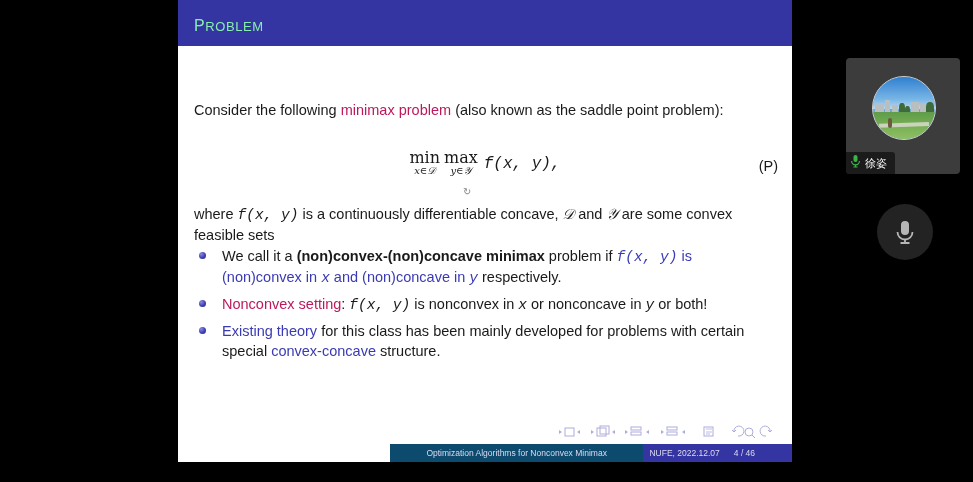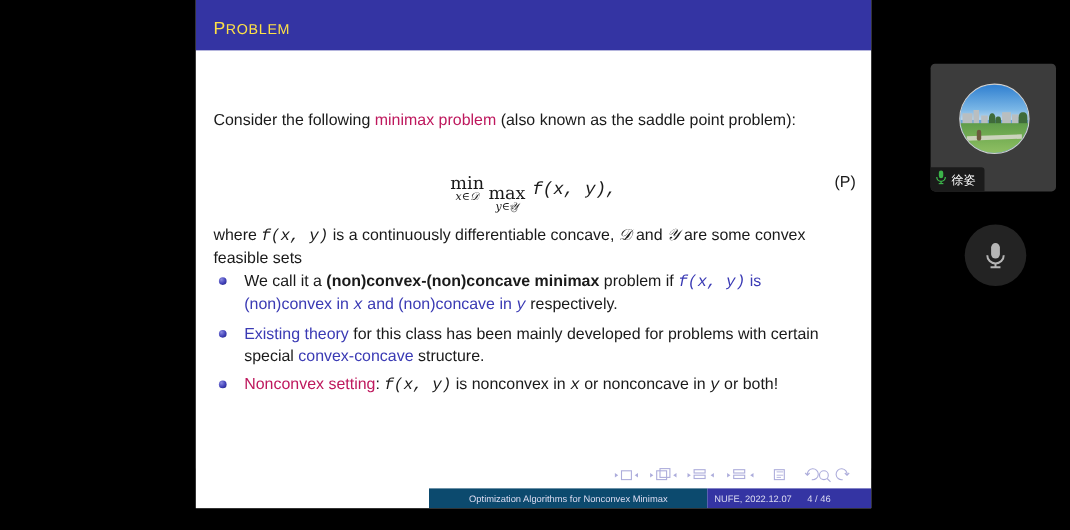--- a/index.html
+++ b/index.html
@@ -23,21 +23,21 @@
   }
   #slide-titlebar {
     position: absolute;
     left: 0; top: 0;
     width: 614px; height: 46px;
     background: #3434a3;
   }
   #slide-titlebar .title-text {
     position: absolute;
     left: 16px; top: 10px;
-    color: #fde047;
+    color: #86efac;
     font-size: 22px;
     letter-spacing: 0.6px;
     font-variant: small-caps;
     text-transform: lowercase;
   }
   
   .sc-first { font-size: 23px; }
   .sc-rest  { font-size: 18px; }
 
   #slide-body {
@@ -258,37 +258,37 @@
 
     <div class="para" id="para-intro">
       <span>Consider the following </span><span class="red">minimax problem</span><span> (also known as the saddle point problem):</span>
     </div>
 
     <div id="equation-row">
       <div id="equation">
         <span class="op-stack">
           <span class="op-main">min</span>
           <span class="op-sub">x∈𝒟</span>
-        </span><span class="op-stack" style="margin-left:4px;margin-top:18px;">
+        </span><span class="op-stack" style="margin-left:4px;">
           <span class="op-main">max</span>
           <span class="op-sub">y∈𝒴</span>
         </span><span class="mathi" style="margin-left:6px; font-size:16px;">f(x, y),</span>
       </div>
       <div id="eq-tag">(P)</div>
       <div id="eq-cursor">↻</div>
     </div>
 
     <div class="para" id="para-where">
       <span>where </span><span class="mathi">f(x, y)</span><span> is a continuously differentiable concave, </span><span class="mathcal">𝒟</span><span> and </span><span class="mathcal">𝒴</span><span> are some convex feasible sets</span>
     </div>
 
     <div id="bullets">
         <div class="bullet-item"><span class="bullet-dot"></span><span>We call it a </span><span class="bold">(non)convex-(non)concave minimax</span><span> problem if </span><span class="blue mathi">f(x, y)</span><span class="blue"> is </span><span class="blue">(non)convex in </span><span class="blue mathi">x</span><span class="blue"> and (non)concave in </span><span class="blue mathi">y</span><span> respectively.</span></div>
+        <div class="bullet-item"><span class="bullet-dot"></span><span class="red">Nonconvex setting</span><span>: </span><span class="mathi">f(x, y)</span><span> is nonconvex in </span><span class="mathi">x</span><span> or nonconcave in </span><span class="mathi">y</span><span> or both!</span></div>
         <div class="bullet-item"><span class="bullet-dot"></span><span class="blue">Existing theory</span><span> for this class has been mainly developed for problems with certain special </span><span class="blue">convex-concave</span><span> structure.</span></div>
-        <div class="bullet-item"><span class="bullet-dot"></span><span class="red">Nonconvex setting</span><span>: </span><span class="mathi">f(x, y)</span><span> is nonconvex in </span><span class="mathi">x</span><span> or nonconcave in </span><span class="mathi">y</span><span> or both!</span></div>
       </div>
 
     <div id="nav-symbols">
       <svg width="230" height="16" viewBox="0 0 230 16" fill="none" stroke="#4a4ab0" stroke-width="1">
         <g>
             <path d="M6 8 L3 6 L3 10 Z" fill="#4a4ab0" stroke="none"></path>
             <rect x="9" y="4" width="9" height="8"></rect>
             <path d="M21 8 L24 6 L24 10 Z" fill="#4a4ab0" stroke="none"></path>
           </g>
         <g>

